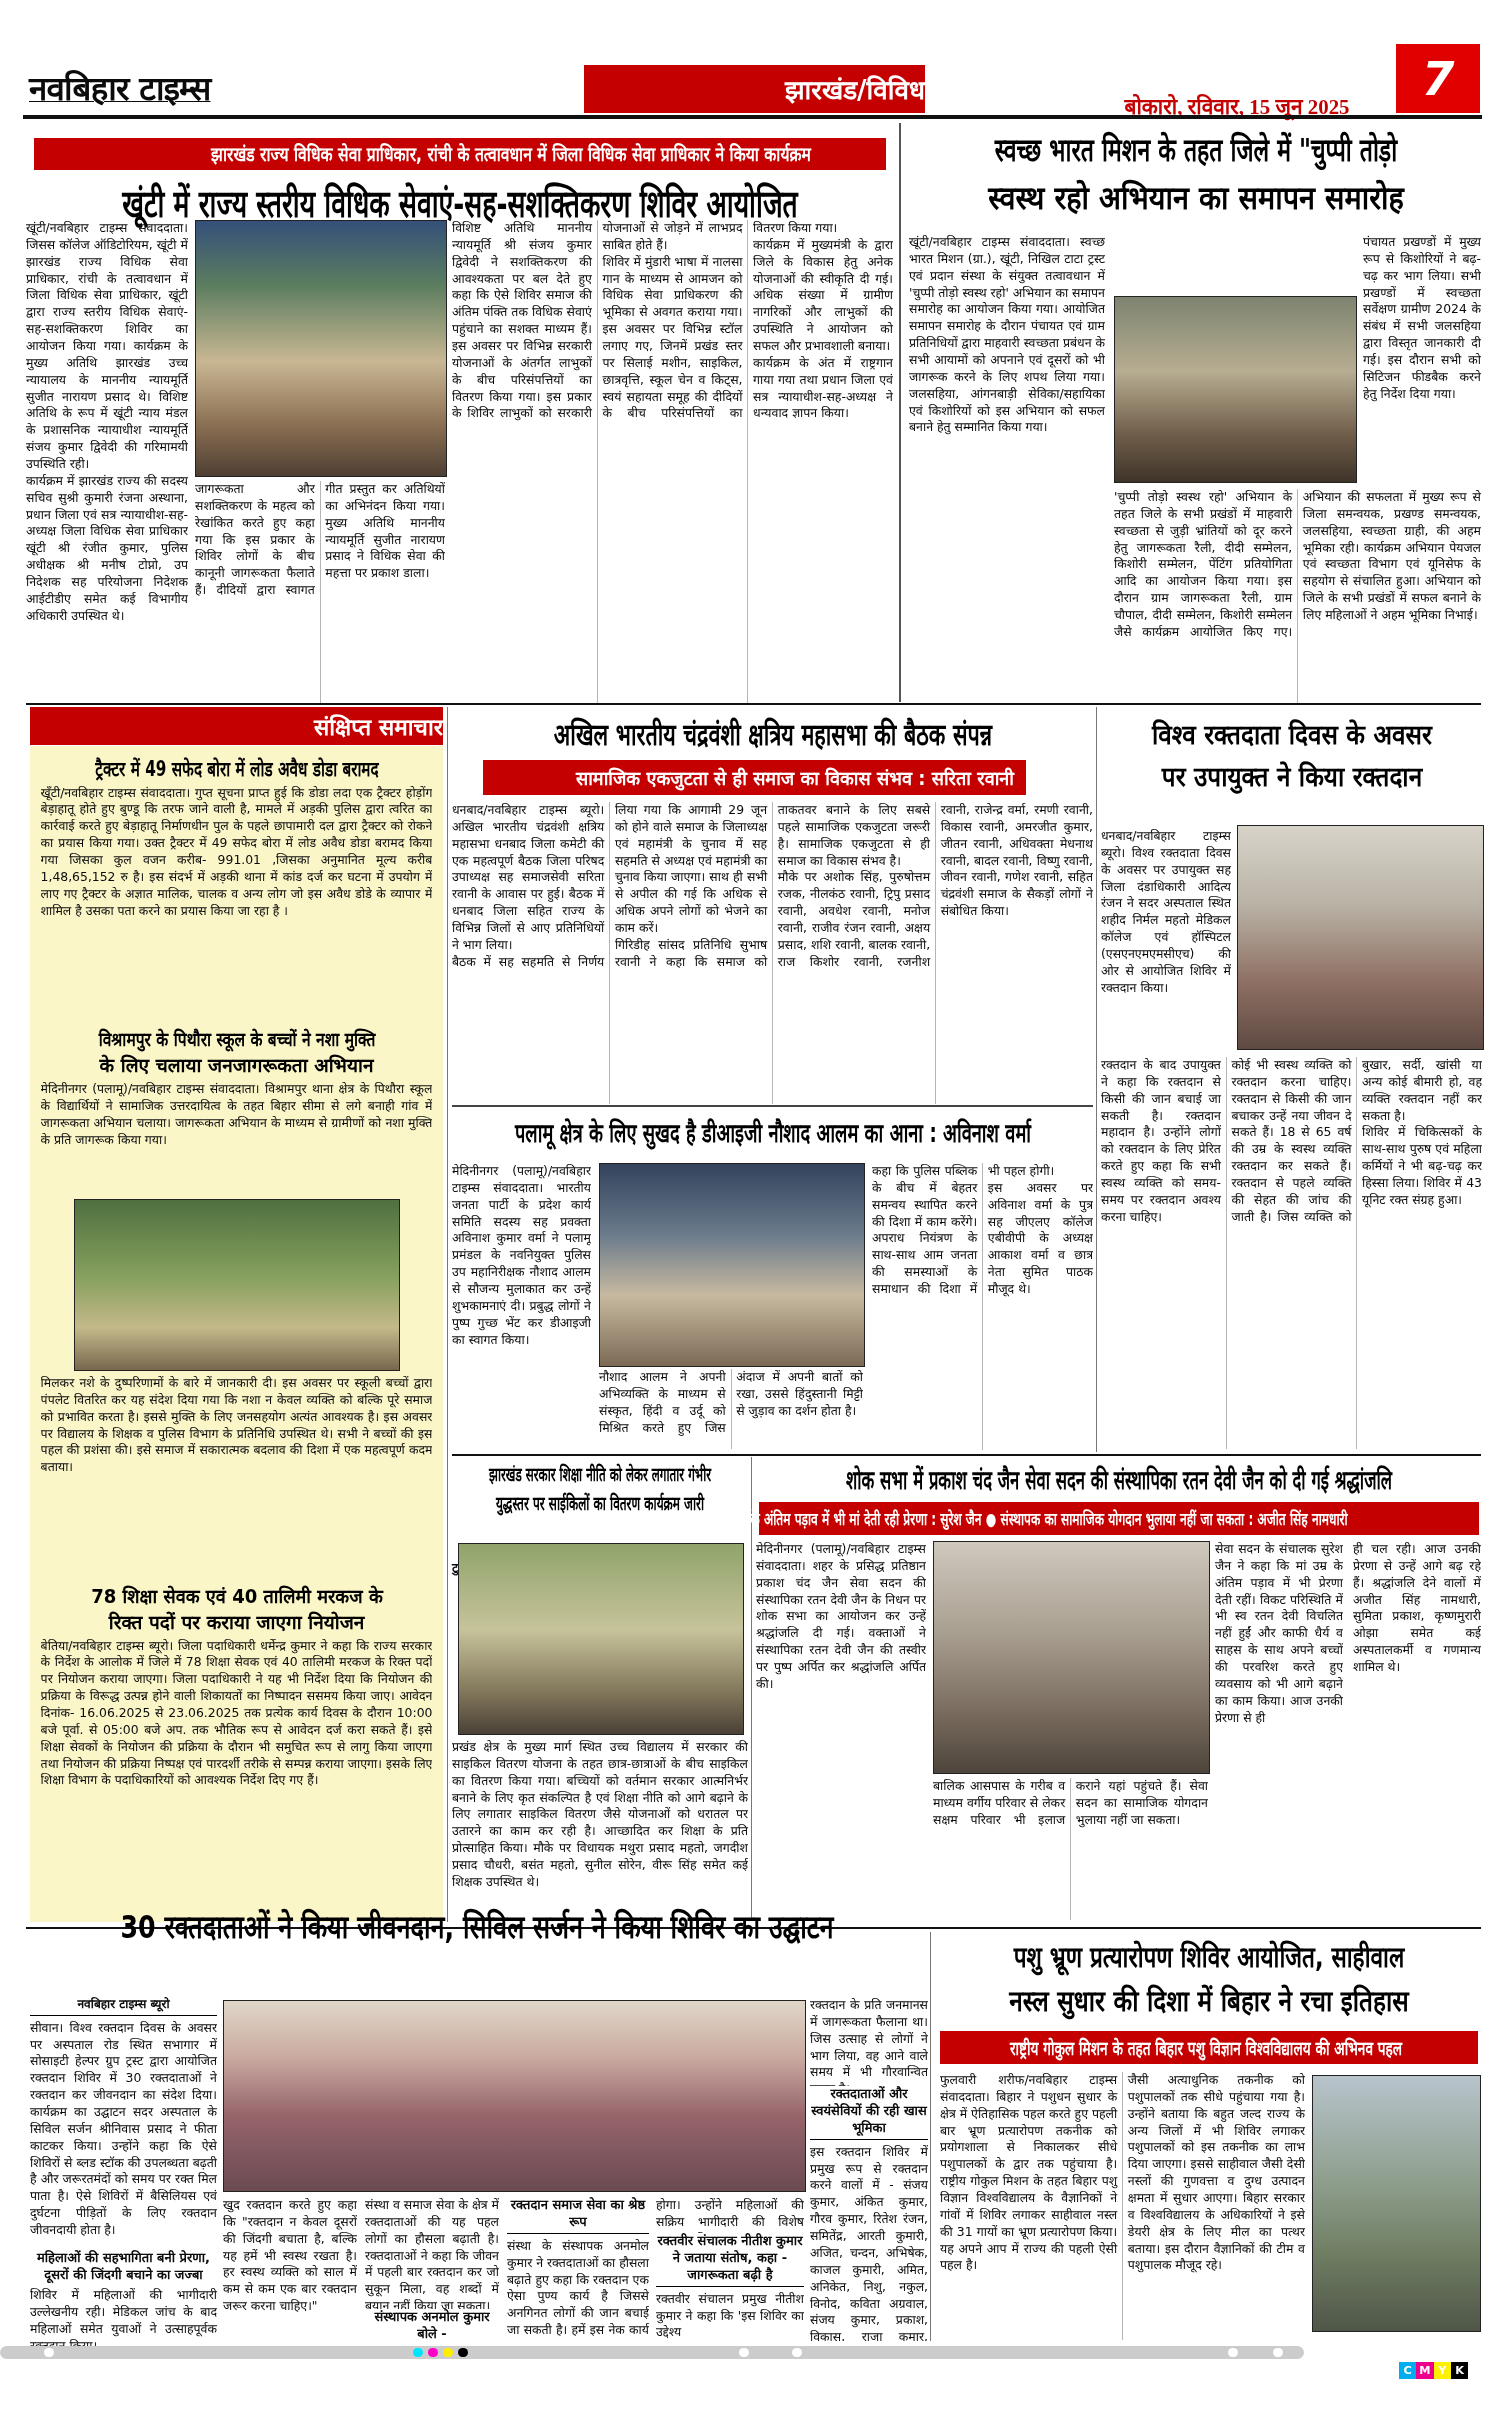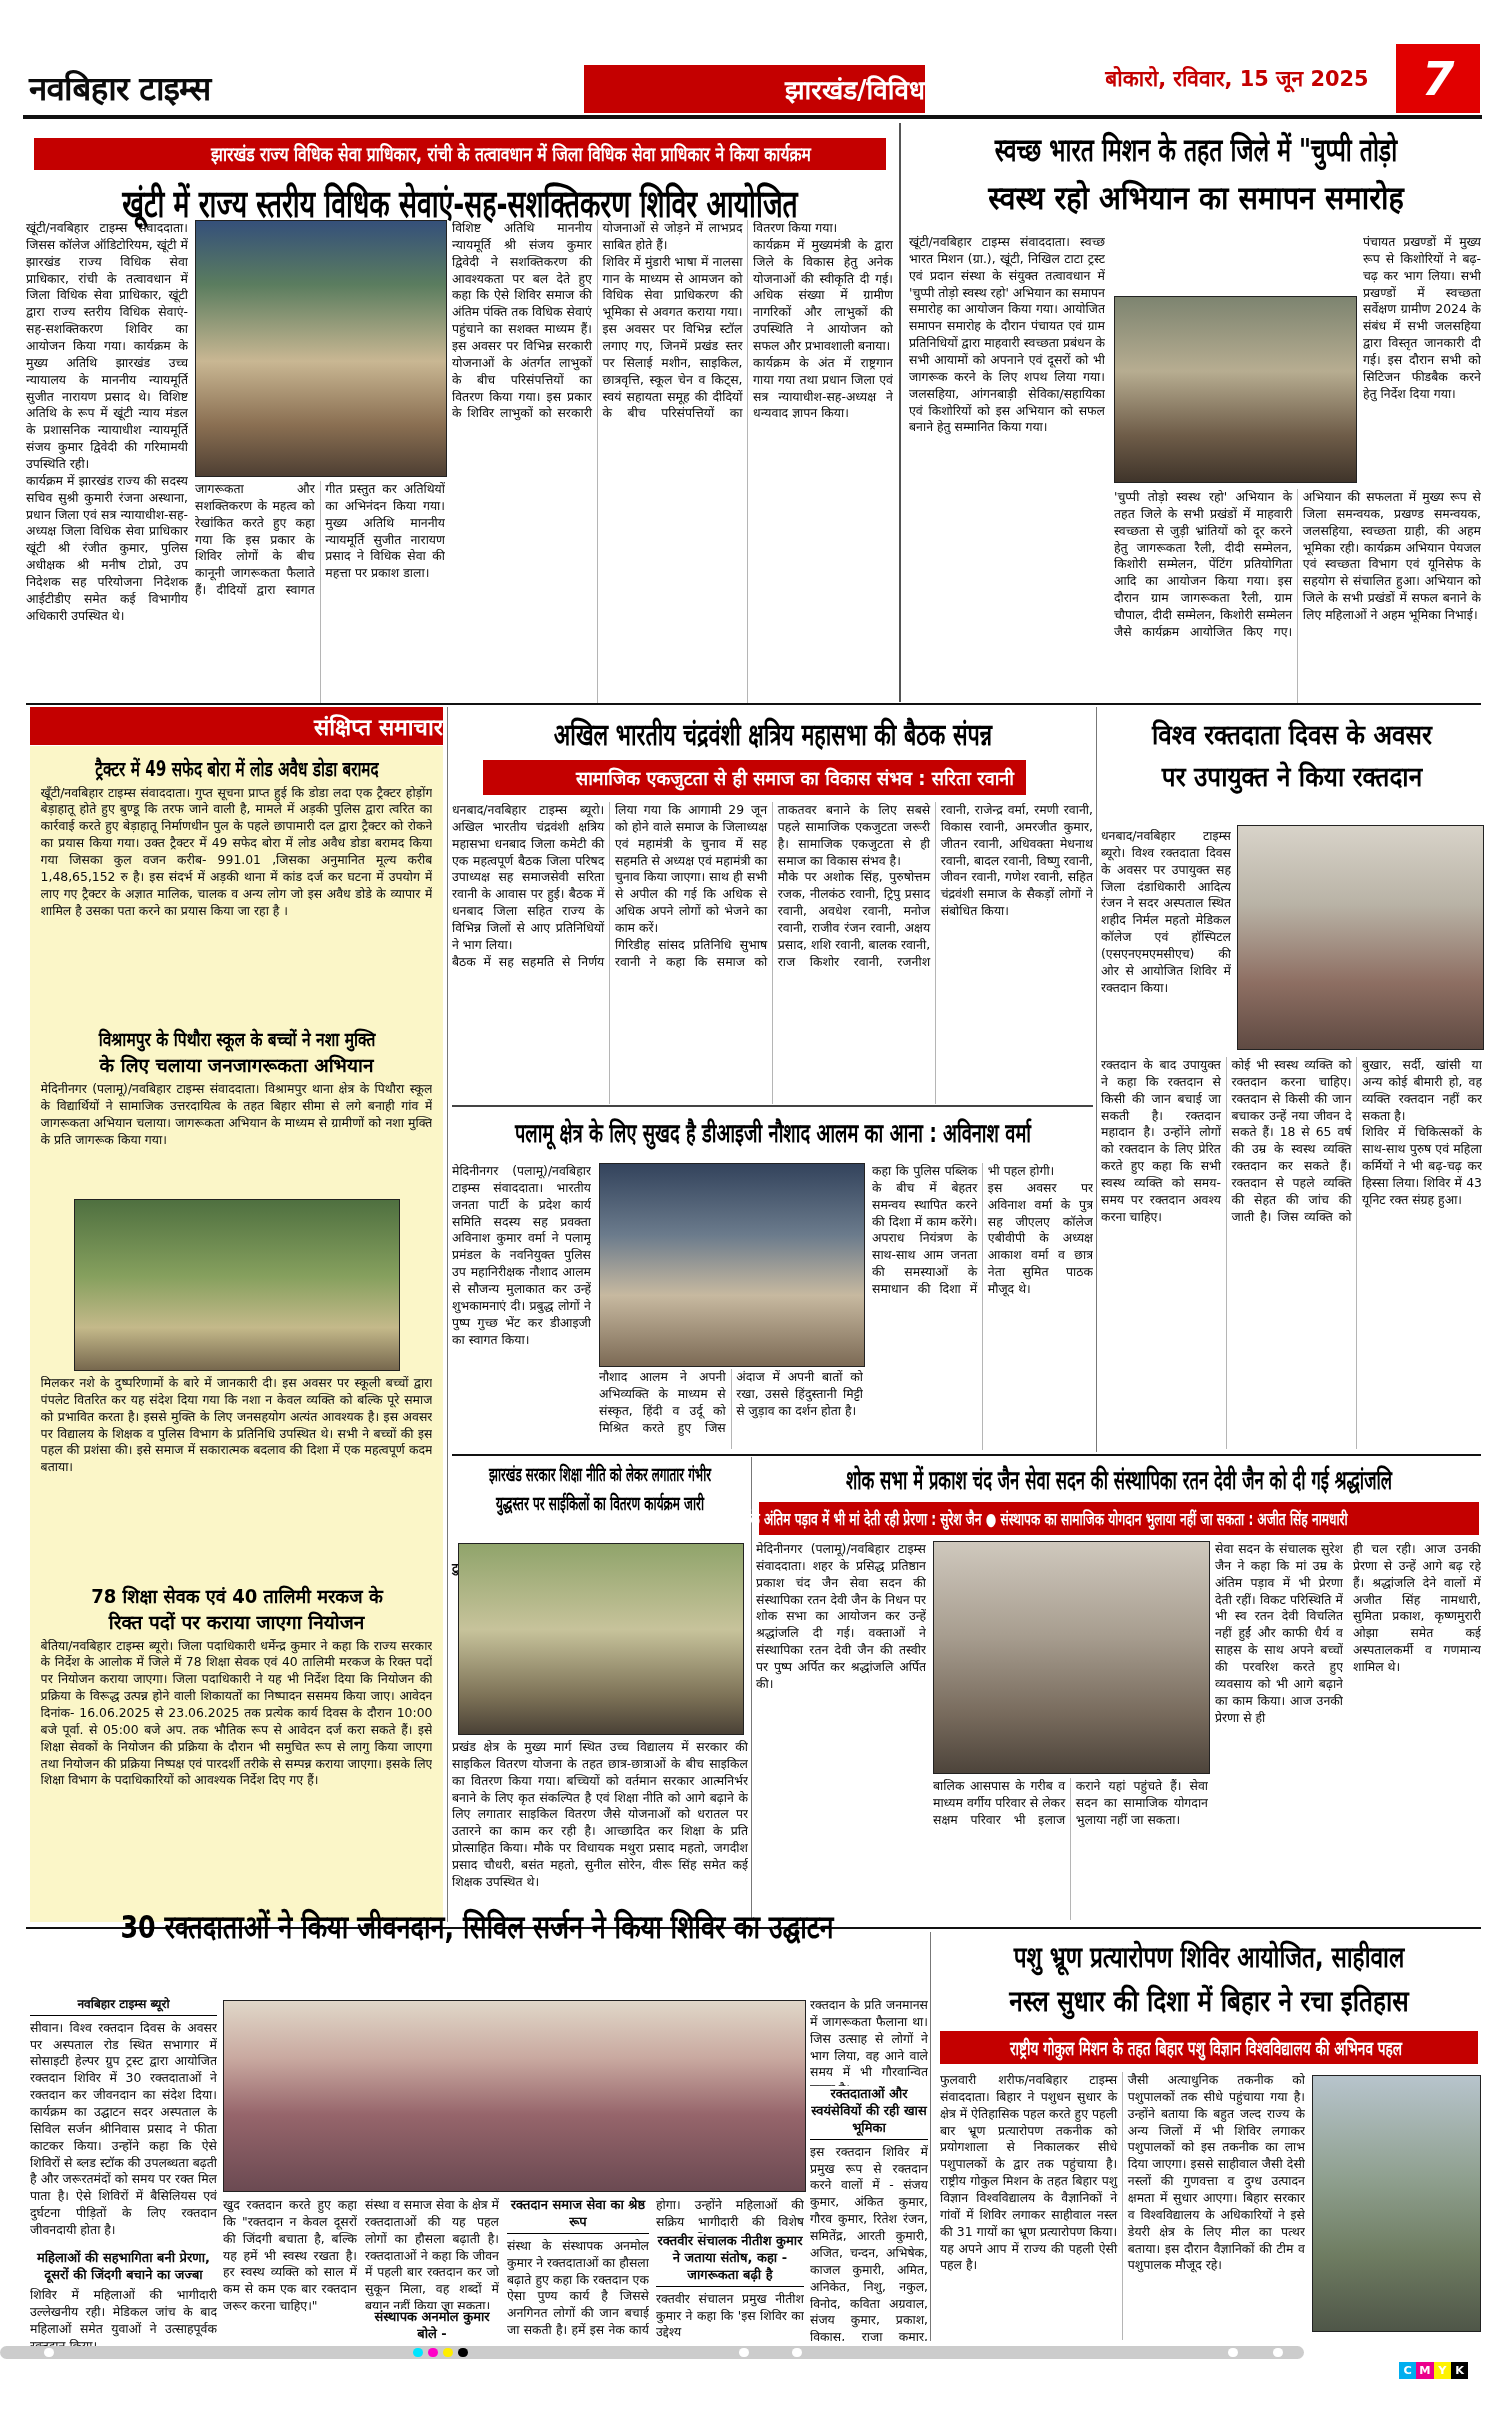--- a/index.html
+++ b/index.html
@@ -37,27 +37,27 @@
   .dot{position:absolute;width:9.8px;height:9.8px;border-radius:50%;top:1.5px;}
   .cmyk{position:absolute;display:flex;}
   .cmyk span{width:17.3px;height:17.3px;display:flex;align-items:center;justify-content:center;
              font-size:11.3px;font-weight:bold;color:#fff;font-family:"DejaVu Sans",sans-serif;}
 </style>
 </head>
 <body>
 
 <div class="page">
 
-  <div class="abs" style="left:29px;top:65px;">
+  <div class="abs" style="left:29px;top:65px;text-decoration:underline;">
     <span class="masthead">नवबिहार टाइम्स</span>
   </div>
   <div class="abs redbar" style="left:584px;top:65px;width:341px;height:48px;">
     <span class="fit" style="--sx:1;font-size:26px;">झारखंड/विविध</span>
   </div>
-  <div class="abs dateline" style="left:1086px;top:62px;width:302px;text-align:center;">
+  <div class="abs dateline" style="left:1086px;top:90px;width:302px;text-align:center;font-family:Liberation Serif, serif;">
     <span class="fit" style="--sx:.95;font-size:22px;">बोकारो, रविवार, 15 जून 2025</span>
   </div>
   <div class="abs pagenum" style="left:1396px;top:44px;width:84px;height:69px;">
     <span>7</span>
   </div>
   <div class="abs hr" style="left:22.6px;top:115px;width:1459px;height:3.8px;"></div>
 
   <div class="abs" style="left:26px;top:122px;width:867px;margin-top:14px;">
     <div class="redbar" style="height:32px;margin:1.5px 7.5px 0 7.5px;">
       <span class="fit" style="--sx:.8;font-size:19.6px;">झारखंड राज्य विधिक सेवा प्राधिकार, रांची के तत्वावधान में जिला विधिक सेवा प्राधिकार ने किया कार्यक्रम</span>

